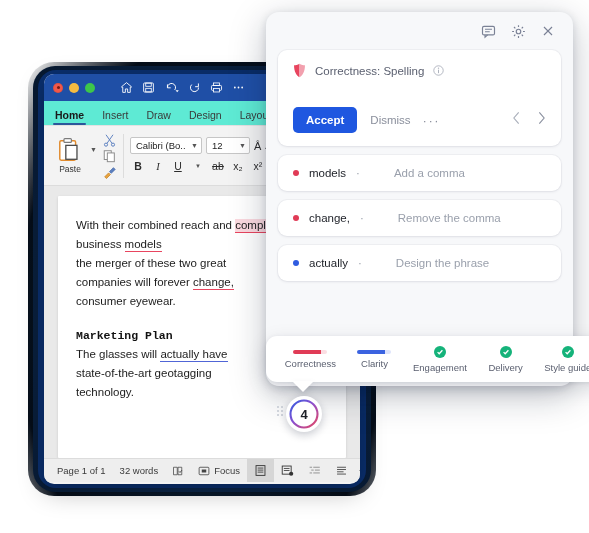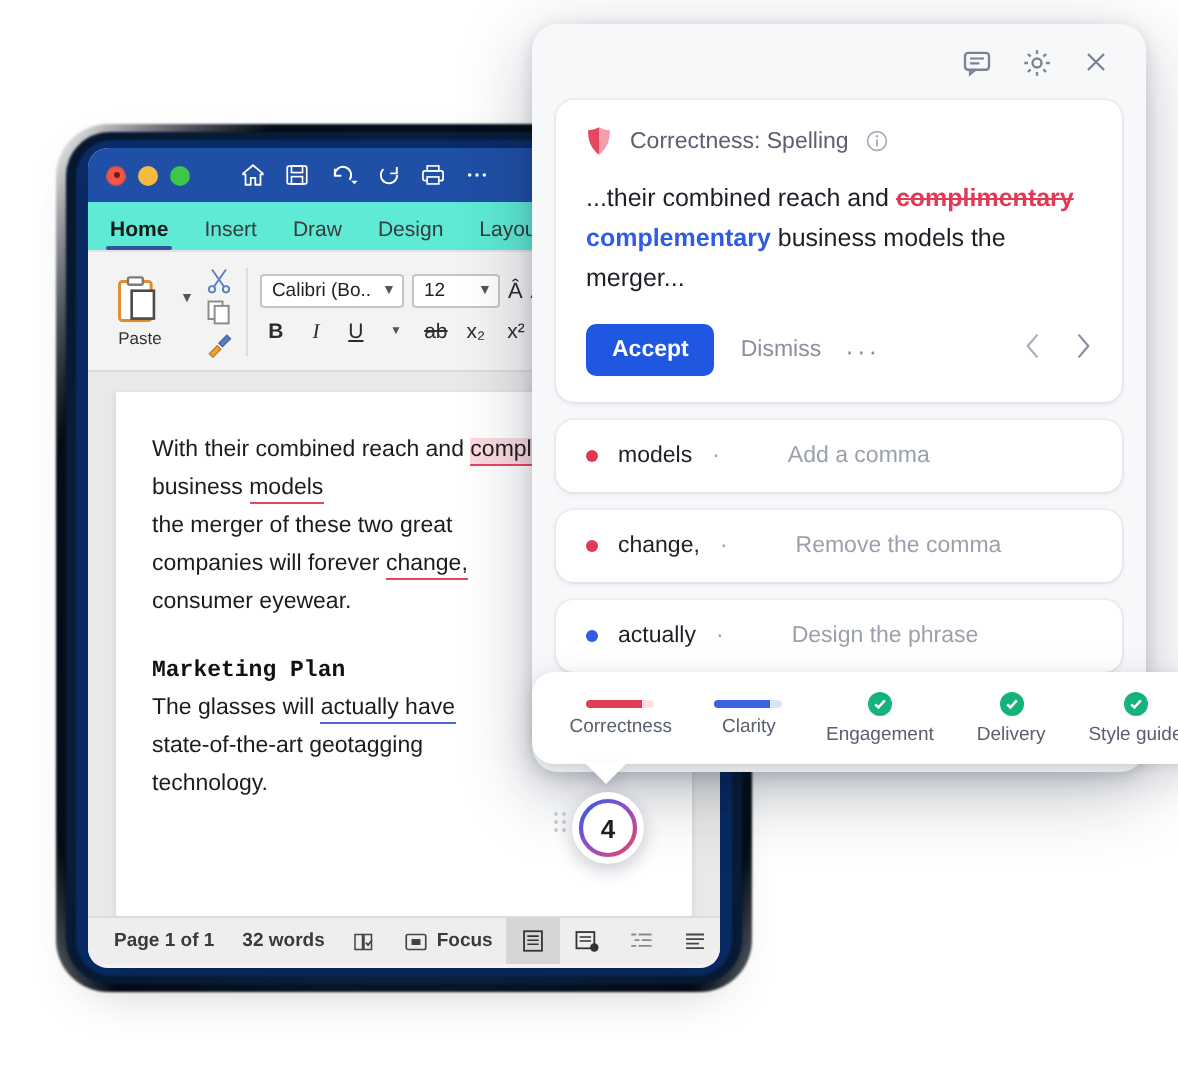--- a/index.html
+++ b/index.html
@@ -119,21 +119,21 @@
     background: #fbd9df; border-bottom: 1.6px solid #e8455f; padding-bottom: 1px;
   }
   .ul-red { border-bottom: 1.6px solid #e8455f; padding-bottom: 1px; }
   .ul-blue { border-bottom: 1.6px solid #5065d6; padding-bottom: 1px; }
 
   .statusbar {
     height: 24px; background: #eeeeee; border-top: 1px solid #dcdcdc;
     display: flex; align-items: center; gap: 0; padding: 0 6px;
     font-size: 9.5px; color: #3a3a3a; overflow: hidden;
   }
-  .sb-item { padding: 0 7px; white-space: nowrap; display:flex; align-items:center; gap:4px;font-weight:bold;}
+  .sb-item { padding: 0 7px; white-space: nowrap; display:flex; align-items:center; gap:4px;}
   .sb-active { background: #d6d6d6; height: 24px; display:flex; align-items:center; }
 
   
   .gram-panel {
     position: absolute; left: 266px; top: 12px;
     width: 307px; height: 374px;
     background: #f7f8fa; border-radius: 13px;
     box-shadow: 0 10px 36px rgba(12,24,48,0.26), 0 2px 8px rgba(12,24,48,0.14);
     overflow: hidden;
   }
@@ -146,21 +146,21 @@
   .card {
     background: #fff; border-radius: 9px; margin: 0 12px;
     box-shadow: 0 1px 3px rgba(20,30,60,0.08), 0 0 0 1px rgba(20,30,60,0.035);
   }
   .main-card { padding: 13px 15px 13px 15px; }
   .card-head { display: flex; align-items: center; gap: 9px; }
   .card-head .ct { font-size: 11.5px; color: #5b6070; }
   .sugg-text { font-size: 12.5px; line-height: 20px; color: #1c1f26; margin-top: 11px; }
   .strike { color: #e03b56; text-decoration: line-through; font-weight: bold; }
   .fixword { color: #2f5ce0; font-weight: bold; }
-  .actions { display: flex; align-items: center; margin-top: 13px; }
+  .actions { display: flex; align-items: center; margin-top: 29px; }
   .accept {
     background: #1f57e0; color: #fff; font-size: 11.5px; font-weight: bold;
     border: none; border-radius: 5px; padding: 7px 13px; cursor: pointer;
     font-family: "Liberation Sans", sans-serif;
   }
   .dismiss {
     background: none; border: none; color: #8a8f9c; font-size: 11.5px;
     margin-left: 13px; cursor: pointer; font-family: "Liberation Sans", sans-serif;
   }
   .ellips { color: #8a8f9c; font-size: 13px; margin-left: 12px; letter-spacing: 1.5px; }
@@ -433,23 +433,20 @@
         <span class="ct">Correctness: Spelling</span>
         <span class="gicon">
           <svg width="11" height="11" viewBox="0 0 14 14">
               <circle cx="7" cy="7" r="6" fill="none" stroke="#a9aeba" stroke-width="1.1"></circle>
               <path d="M7 6v4.4" stroke="#a9aeba" stroke-width="1.2"></path>
               <circle cx="7" cy="4" r=".85" fill="#a9aeba"></circle>
             </svg>
         </span>
       </div>
 
-      <div class="sugg-text">
-        <span>...their combined reach and </span><span class="strike">complimentary</span> <span class="fixword">complementary</span><span> business models the merger...</span>
-      </div>
 
       <div class="actions">
         <button class="accept">Accept</button>
         <button class="dismiss">Dismiss</button>
         <span class="ellips">···</span>
         <span class="navarrows">
           <span>
             <svg width="9" height="14" viewBox="0 0 10 16">
                 <path d="M7.5 1.5L2 8l5.5 6.5" fill="none" stroke="#a9aeba" stroke-width="1.3"></path>
               </svg>

